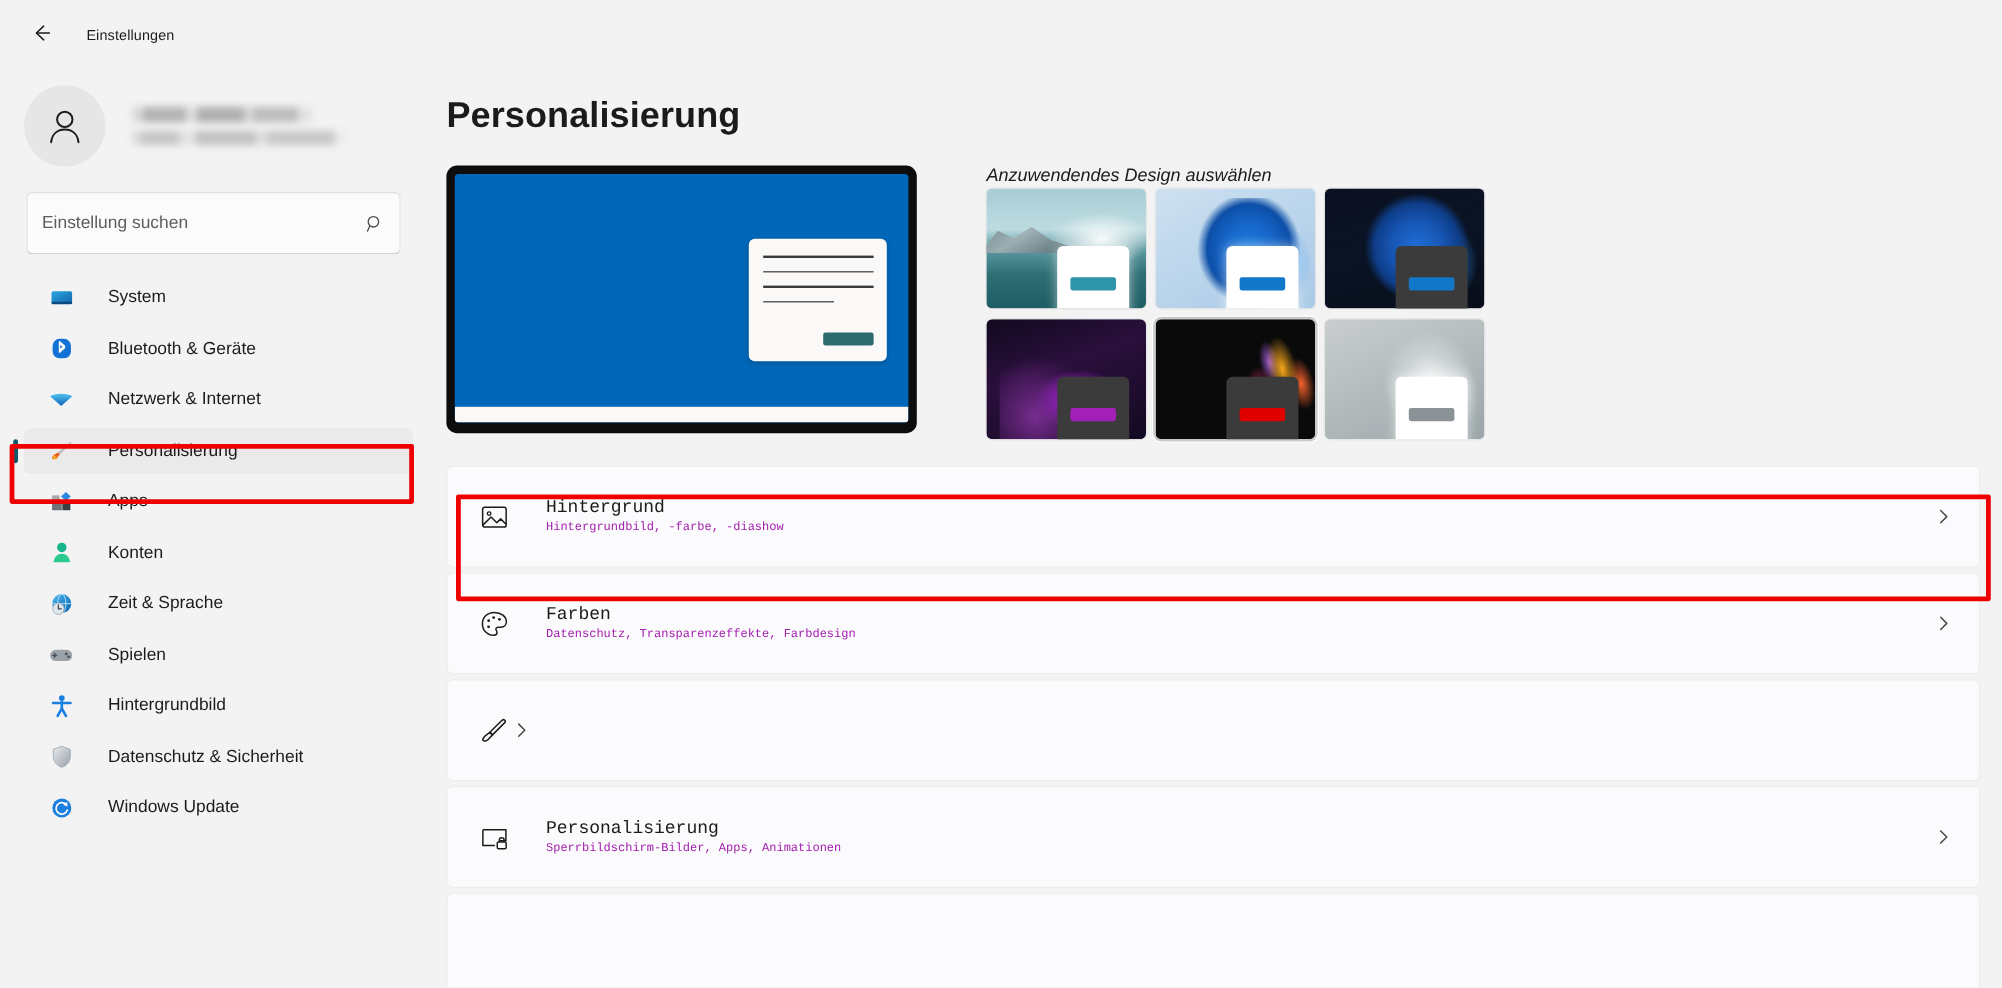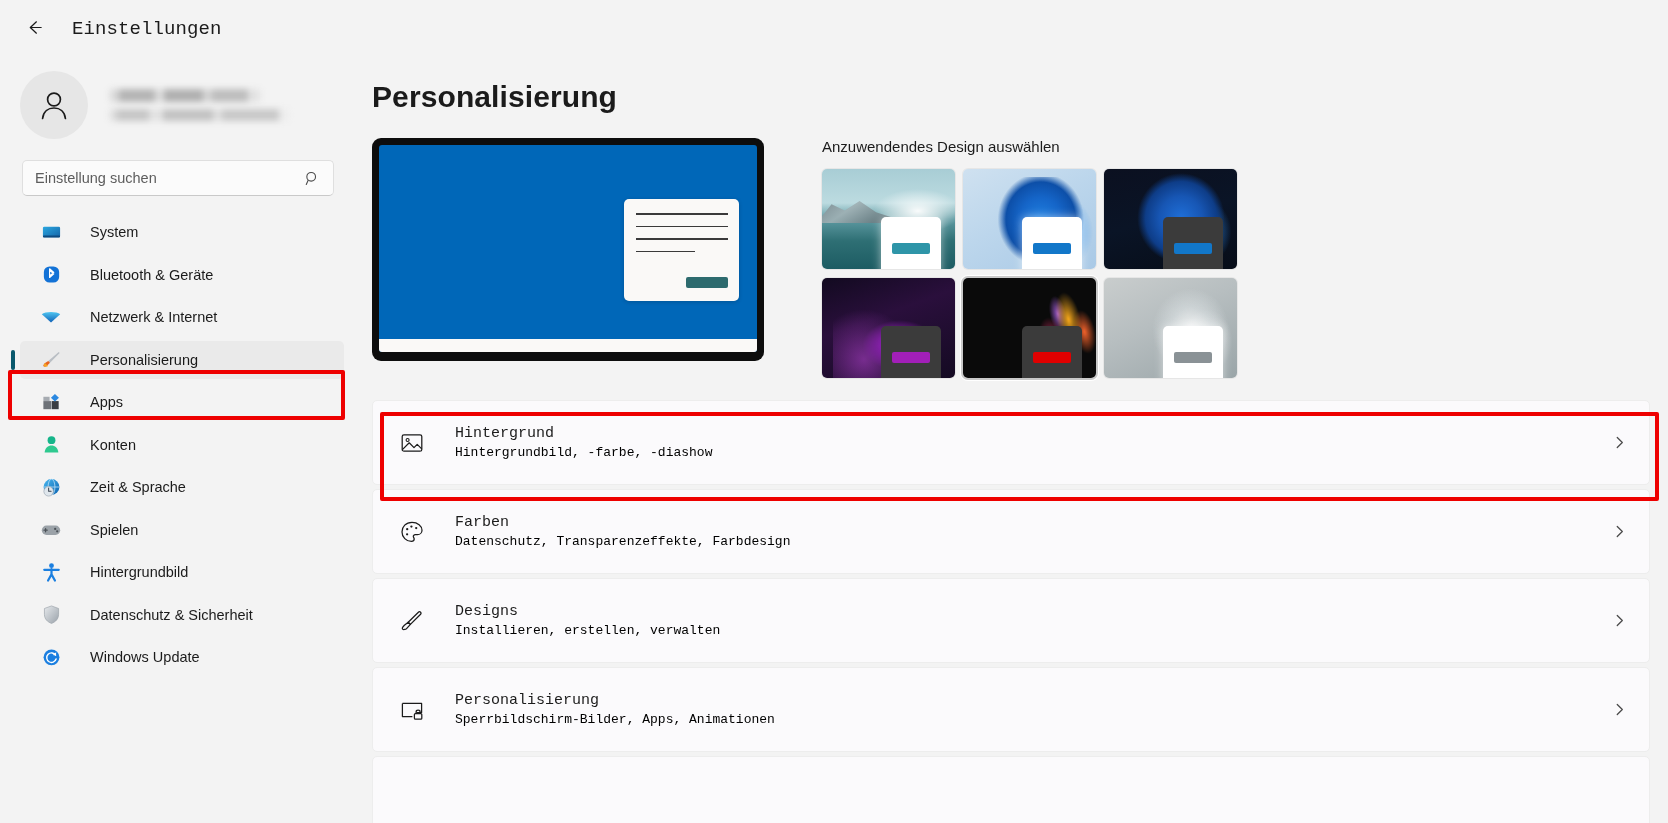--- a/index.html
+++ b/index.html
@@ -10,21 +10,21 @@
     overflow: hidden;
   }
   .app { position: relative; width: 1668px; height: 823px; background: #f3f3f3; display: flex; flex-direction: column; }
 
   
   .titlebar { height: 58px; display: flex; align-items: center; padding-left: 14px; flex: 0 0 auto; }
   .back-btn {
     width: 40px; height: 34px; display: flex; align-items: center; justify-content: center;
     border-radius: 4px; cursor: pointer; background: transparent; border: none;
   }
-  .titlebar-title { font-size: 19px; color: #1b1b1b; margin-left: 18px; letter-spacing: .1px; font-family: Liberation Mono, monospace; }
+  .titlebar-title { font-size: 12px; color: #1b1b1b; margin-left: 18px; letter-spacing: .1px; }
 
   
   .body { display: flex; flex: 1 1 auto; min-height: 0; }
 
   
   .sidebar { width: 360px; flex: 0 0 360px; position: relative; padding: 0 0 0 0; }
 
   .profile { display: flex; align-items: center; padding: 6px 0 0 20px; height: 88px; }
   .avatar {
     width: 68px; height: 68px; border-radius: 50%; background: #e6e6e6;
@@ -32,21 +32,21 @@
   }
   .profile-text { margin-left: 22px; display: flex; flex-direction: column; gap: 7px; }
   .blur-line { border-radius: 2px; filter: blur(3.2px); }
   .blur-a { width: 150px; height: 13px;
     background: linear-gradient(90deg,#d8d8d8 0 6%,#b4b4b4 6% 30%,#dcdcdc 30% 36%,#b0b0b0 36% 62%,#d4d4d4 62% 68%,#bdbdbd 68% 92%,#e2e2e2 92% 100%); }
   .blur-b { width: 178px; height: 12px;
     background: linear-gradient(90deg,#dcdcdc 0 4%,#c6c6c6 4% 22%,#e2e2e2 22% 30%,#c2c2c2 30% 58%,#dedede 58% 63%,#c8c8c8 63% 95%,#ececec 95% 100%); }
 
   .search-wrap { padding: 14px 26px 0 22px; }
   .search-box {
-    position: relative; height: 36px; background: #fbfbfb;
+    position: relative; height: 52px; background: #fbfbfb;
     border: 1px solid #dfdfdf; border-bottom-color: #c9c9c9;
     border-radius: 5px; display: flex; align-items: center; padding: 0 12px;
   }
   .search-input {
     border: none; outline: none; background: transparent; flex: 1 1 auto;
     font-family: "Liberation Sans", sans-serif; font-size: 14.5px; color: #1b1b1b;
   }
   .search-input::placeholder { color: #5d5d5d; }
   .search-icon { flex: 0 0 auto; display: flex; align-items: center; color: #444; }
 
@@ -85,21 +85,21 @@
     background: #faf9f7; border-radius: 5px; box-shadow: 0 1px 4px rgba(0,0,0,.18);
   }
   .mini-lines { position: absolute; left: 12px; top: 14px; width: 92px; }
   .mini-line { height: 1.6px; background: #3a3a3a; margin-bottom: 11px; }
   .mini-line.short { width: 64%; }
   .mini-btn { position: absolute; right: 11px; bottom: 13px; width: 42px; height: 11px; background: #2d6b6e; border-radius: 2px; }
   .monitor-taskbar { position: absolute; left: 0; right: 0; bottom: 0; height: 13px; background: #faf9f7; }
 
   
   .themes { margin-left: 58px; }
-  .themes-title { font-size: 15px; color: #1b1b1b; margin-bottom: 14px; }
+  .themes-title { font-size: 15px; color: #1b1b1b; margin-bottom: 2px; font-style: italic; }
   .theme-grid { display: grid; grid-template-columns: repeat(3, 133px); grid-template-rows: repeat(2, 100px); gap: 9px 8px; }
   .theme-tile {
     position: relative; border-radius: 5px; overflow: hidden; cursor: pointer;
     box-shadow: 0 0 0 1px rgba(0,0,0,.05);
   }
   .theme-tile.selected { box-shadow: 0 0 0 2px #c9c9c9, 0 0 0 3px #ffffff; }
   .tile-bg { position: absolute; inset: 0; }
   .tile-win {
     position: absolute; right: 14px; bottom: -10px; width: 60px; height: 62px;
     border-radius: 5px;
@@ -144,21 +144,21 @@
   
   .rows { margin-top: 22px; padding: 0 18px 0 12px; }
   .row {
     display: flex; align-items: center; height: 85px;
     background: #fbfafc; border: 1px solid #ededed; border-radius: 5px;
     margin-bottom: 4px; padding: 0 22px 0 24px; cursor: pointer;
   }
   .row-icon { width: 30px; flex: 0 0 30px; display: flex; align-items: center; justify-content: center; color: #1b1b1b; }
   .row-text { margin-left: 28px; flex: 1 1 auto; min-width: 0; font-family: Liberation Mono, monospace; }
   .row-title { font-size: 15px; color: #1b1b1b; margin-bottom: 3px; }
-  .row-sub { font-size: 13px; color: #000000; }
+  .row-sub { font-size: 10px; color: #a21caf; }
   .row-chevron { flex: 0 0 auto; color: #4a4a4a; display: flex; align-items: center; }
 
   
   .annot { position: absolute; border: 4px solid #ee0000; border-radius: 2px; pointer-events: none; z-index: 30; }
   #annot-sidebar { left: 8px; top: 370px; width: 337px; height: 50px; }
   #annot-row { left: 380px; top: 412px; width: 1279px; height: 89px; }
 </style>
 </head>
 <body>
 
@@ -467,24 +467,20 @@
           </span>
         </div>
 
         <div class="row">
           <span class="row-icon">
             <svg width="26" height="26" viewBox="0 0 26 26" fill="none" aria-hidden="true">
               <path d="M21.6 4.2 C22.2 4.8 22.2 5.6 21.6 6.2 L11.4 16.4 L9.2 14.2 L19.4 4.2 C20 3.6 21 3.6 21.6 4.2 Z" stroke="#1b1b1b" stroke-width="1.25" fill="none" stroke-linejoin="round"></path>
               <path d="M9.2 14.2 L11.4 16.4 L7.8 20.3 C6.6 21.6 4.4 21.9 3.6 21.1 C2.8 20.3 4.2 18.4 5.4 17.2 Z" stroke="#1b1b1b" stroke-width="1.25" fill="none" stroke-linejoin="round"></path>
             </svg>
           </span>
-          <div class="row-text">
-            <div class="row-title">Designs</div>
-            <div class="row-sub">Installieren, erstellen, verwalten</div>
-          </div>
           <span class="row-chevron">
             <svg width="15" height="15" viewBox="0 0 16 16" fill="none" aria-hidden="true">
               <path d="M5.6 2.6 L11 8 L5.6 13.4" stroke="#4a4a4a" stroke-width="1.35" fill="none" stroke-linecap="round" stroke-linejoin="round"></path>
             </svg>
           </span>
         </div>
 
         <div class="row">
           <span class="row-icon">
             <svg width="26" height="26" viewBox="0 0 26 26" fill="none" aria-hidden="true">

